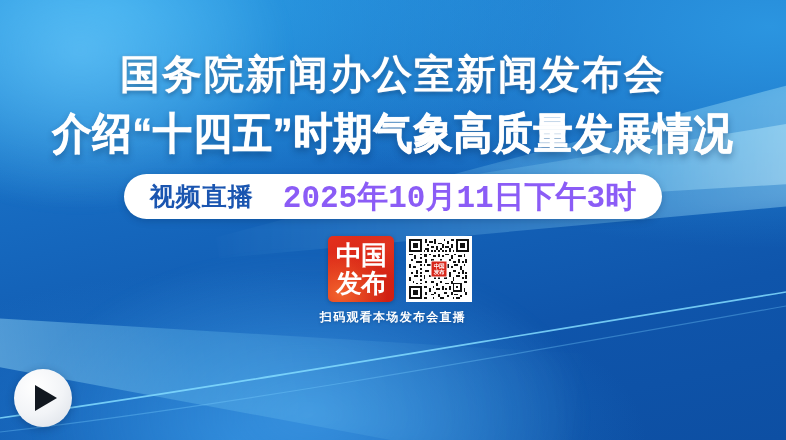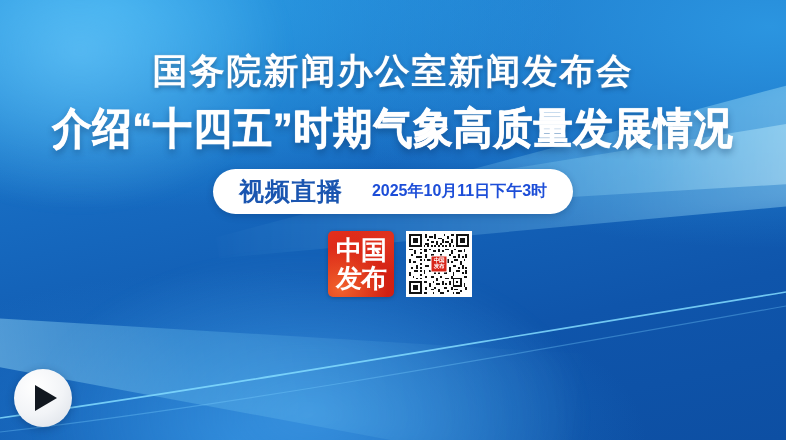--- a/index.html
+++ b/index.html
@@ -82,21 +82,21 @@
     width: 786px; height: 440px;
     display: flex;
     flex-direction: column;
     align-items: center;
   }
 
   .title-main {
     margin-top: 52px;
     font-family: "DejaVu Serif", "Liberation Serif", serif;
     font-weight: 700;
-    font-size: 35px;
+    font-size: 40px;
     line-height: 1.08;
     letter-spacing: 2px;
     color: #ffffff;
     text-shadow:
       0 2px 5px rgba(3,40,85,0.48),
       0 0 2px rgba(255,255,255,0.35);
     white-space: nowrap;
   }
 
   .title-series {
@@ -142,24 +142,24 @@
   }
   .pill-label {
     font-family: "DejaVu Serif", "Liberation Serif", serif;
     font-weight: 700;
     font-size: 25px;
     color: #1a55b0;
     letter-spacing: 1px;
     white-space: nowrap;
   }
   .pill-date {
-    font-family: Liberation Sans, sans-serif;
-    font-weight: 700;
-    font-size: 16px;
-    color: #1d4ed8;
+    font-family: Liberation Mono, monospace;
+    font-weight: 700;
+    font-size: 31px;
+    color: #8b5cf6;
     letter-spacing: 0px;
     white-space: nowrap;
   }
 
   
   .brand-row {
     margin-top: 17px;
     display: flex;
     align-items: center;
     gap: 12px;
@@ -455,15 +455,16 @@
           </g>
         </svg>
         <div class="qr-badge">
           <span>中国</span>
           <span>发布</span>
         </div>
       </div>
 
     </div>
 
+    <div class="scan-caption">扫码观看本场发布会直播</div>
 
   </div>
 </div>
 
 </body></html>

